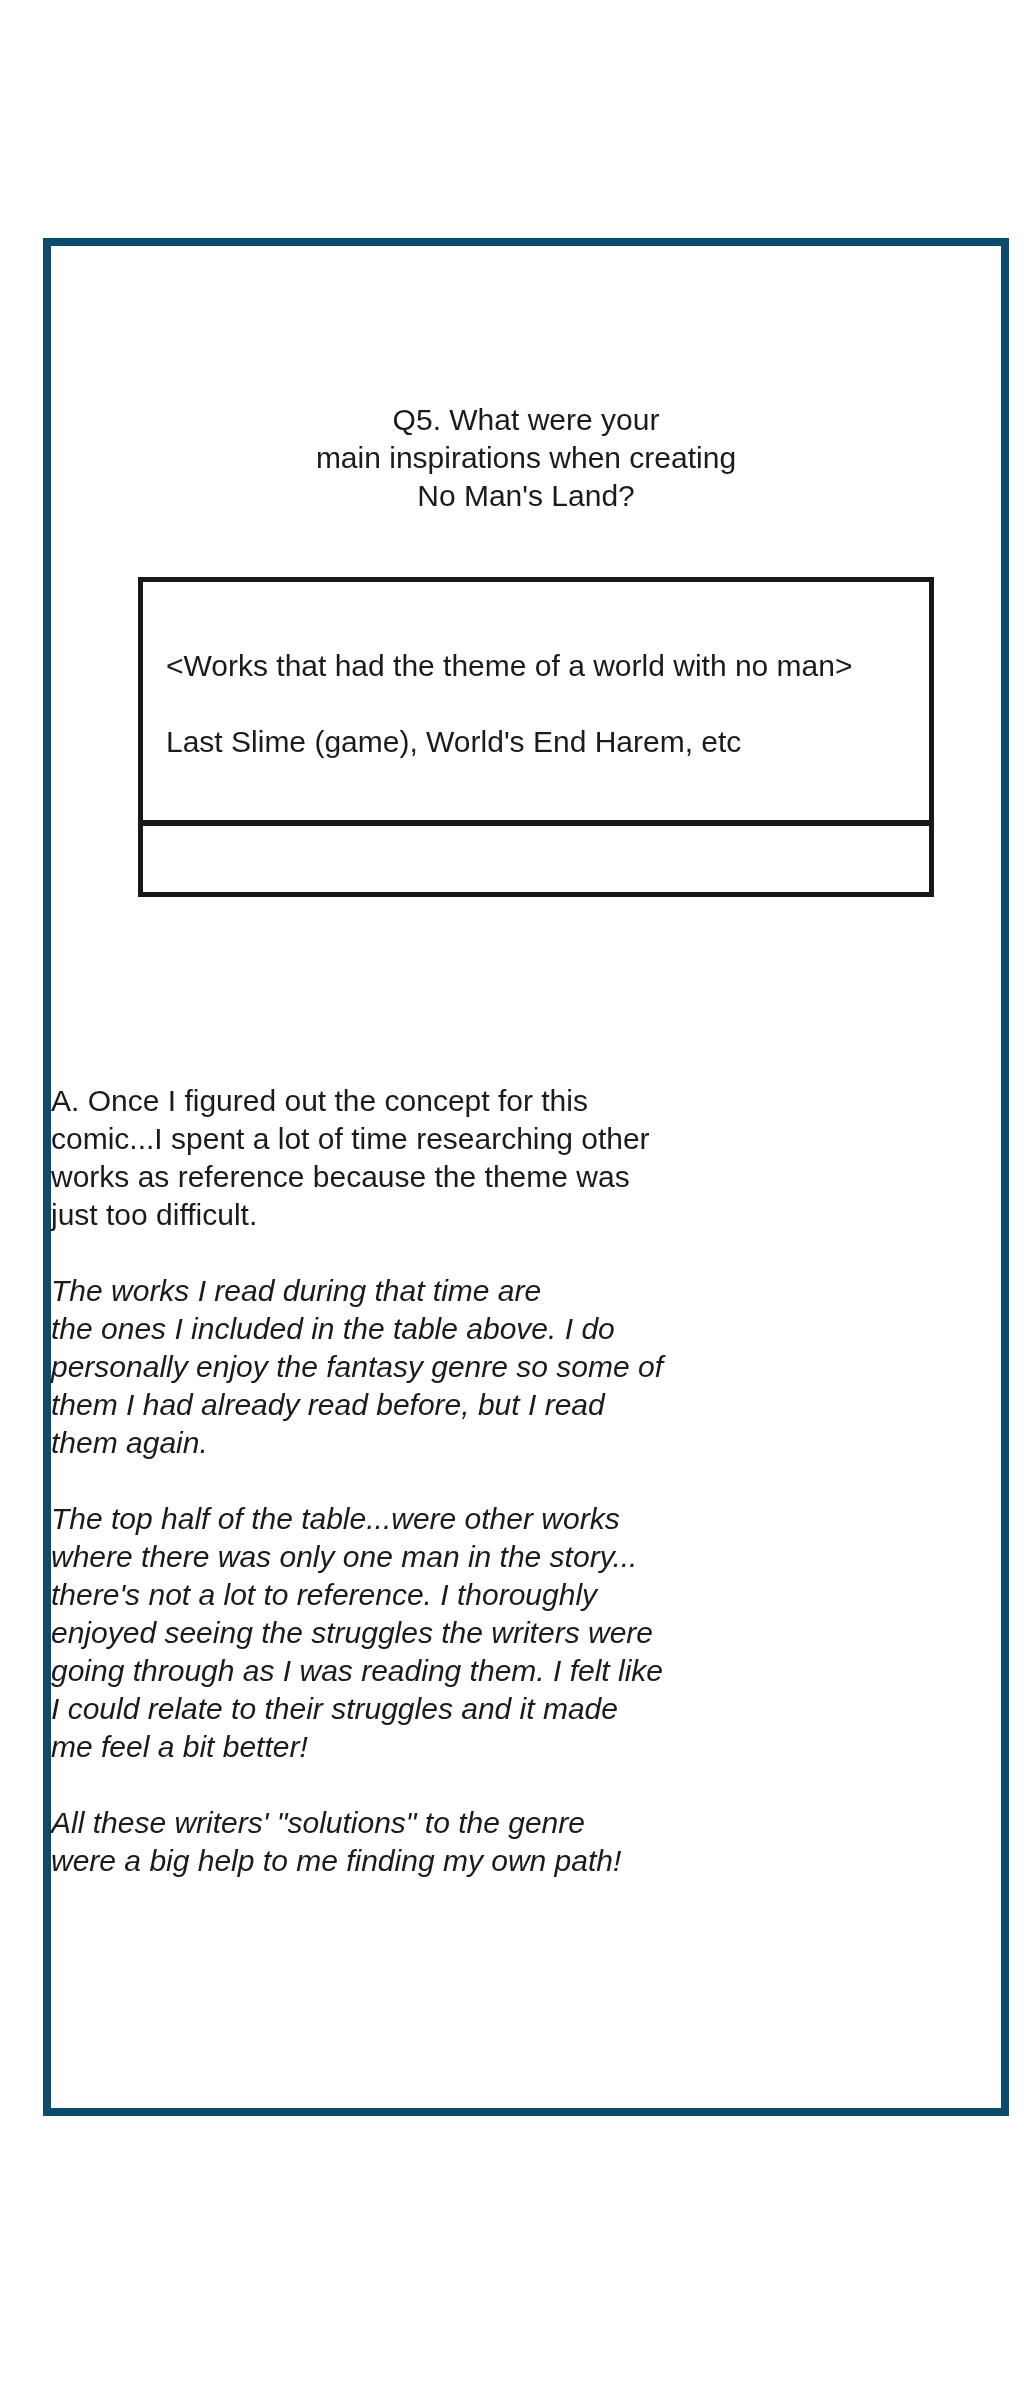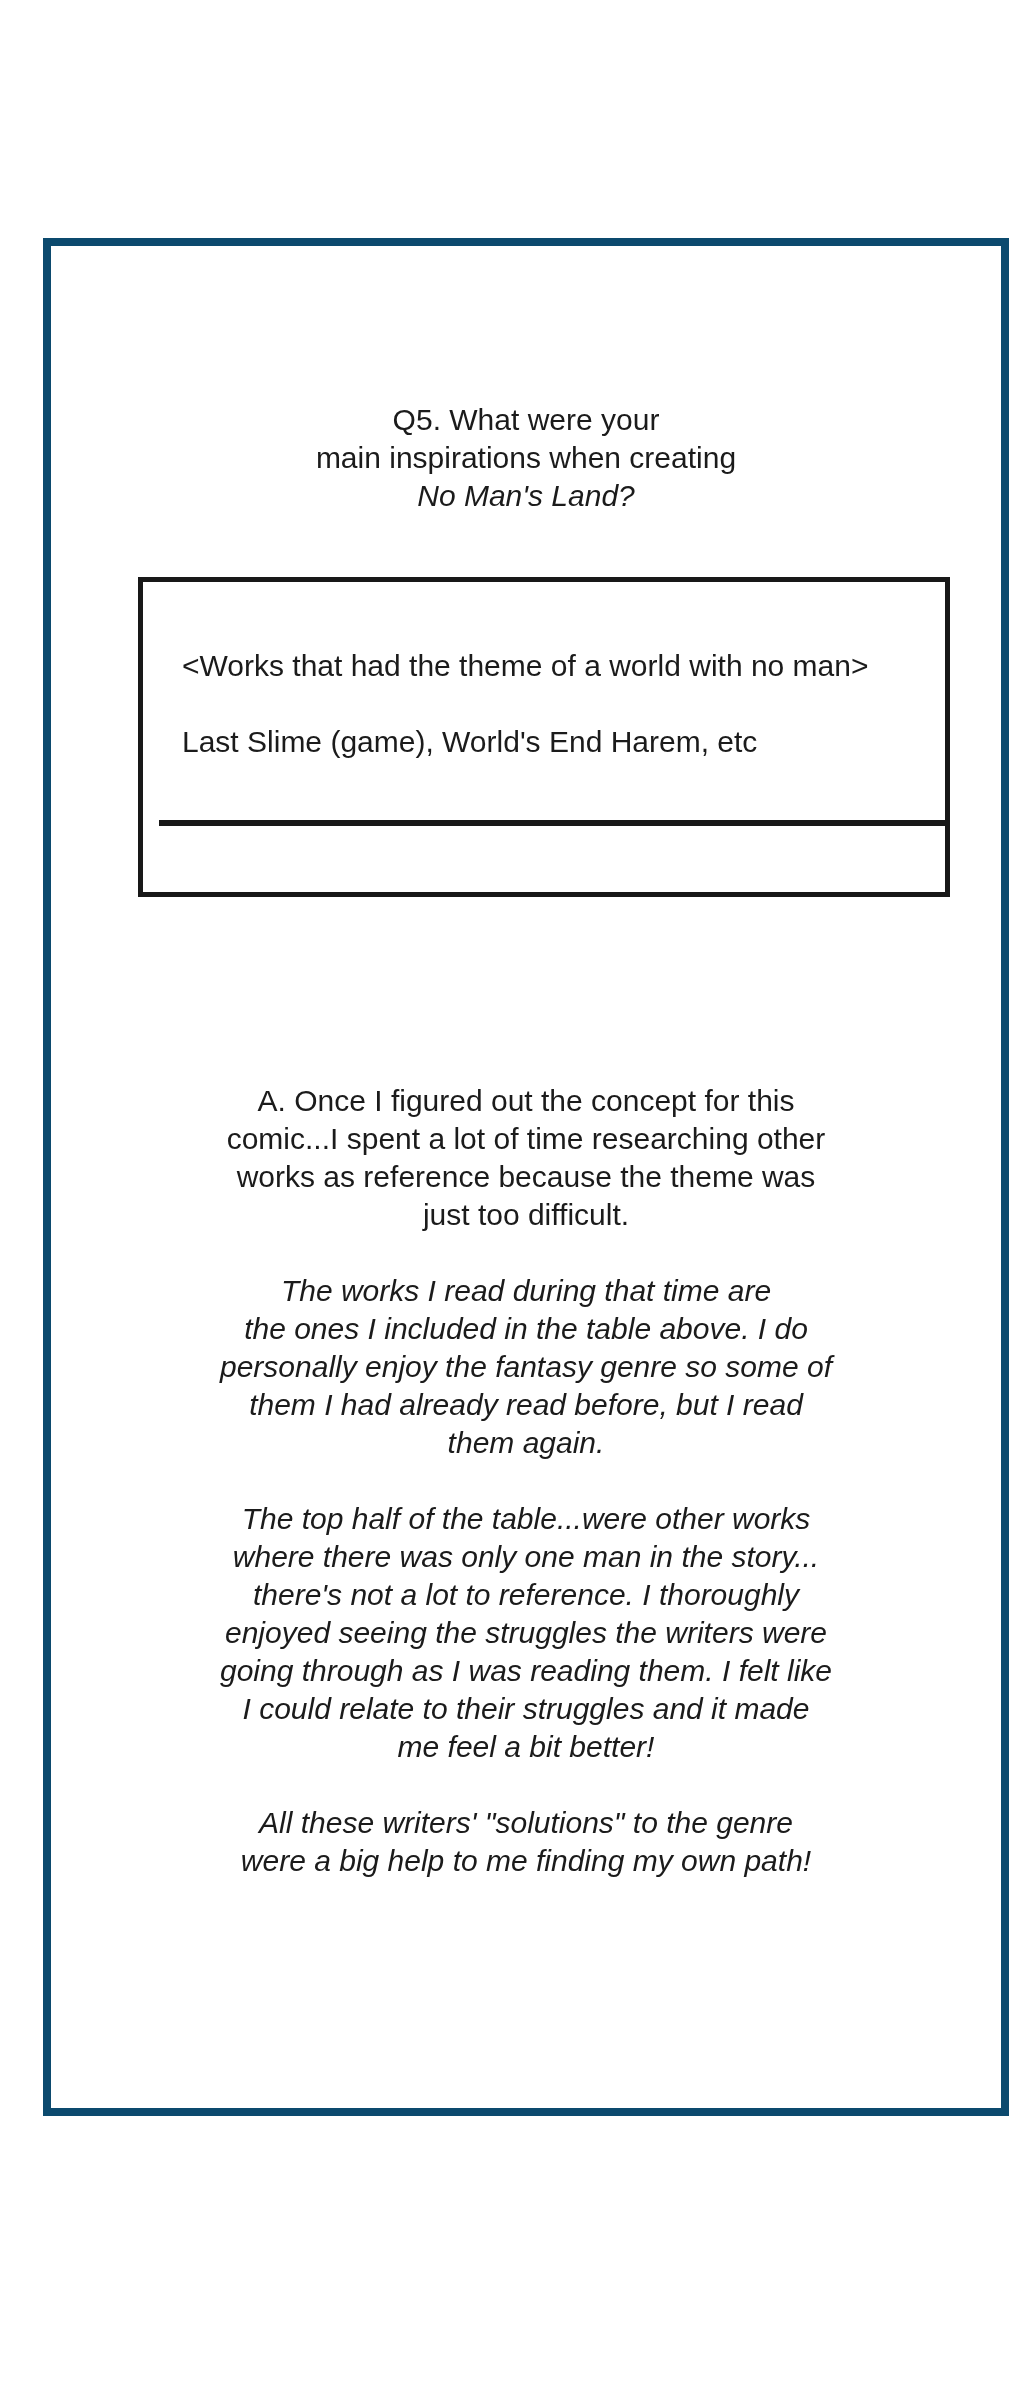--- a/index.html
+++ b/index.html
@@ -29,50 +29,48 @@
     position: absolute;
     left: 0;
     right: 0;
     top: 117px;
     text-align: center;
     font-size: 30px;
     line-height: 38px;
     white-space: pre-line;
   }
   .question .title-italic {
-    font-style: italic;
   }
   .ref-table {
     position: absolute;
     left: 87px;
     top: 331px;
     width: 786px;
     border: 5px solid #181818;
     background: #ffffff;
     font-size: 30px;
     line-height: 38px;
     text-align: left;
-    padding-left: 16px;
   }
   .ref-row {
     white-space: pre-line;
   }
   .ref-row.row-top {
     padding: 27px 14px 21px 23px;
     border-bottom: 6px solid #181818;
   }
   .ref-row.row-bottom {
     padding: 12px 14px 16px 23px;
   }
   .answer {
     position: absolute;
     left: 0;
     right: 0;
     top: 836px;
-    text-align: center;
+    text-align: left;
     font-size: 30px;
     line-height: 38px;
   }
   .answer p {
     margin: 0;
     white-space: pre-line;
   }
   .answer p + p {
     margin-top: 38px;
     font-style: italic;

